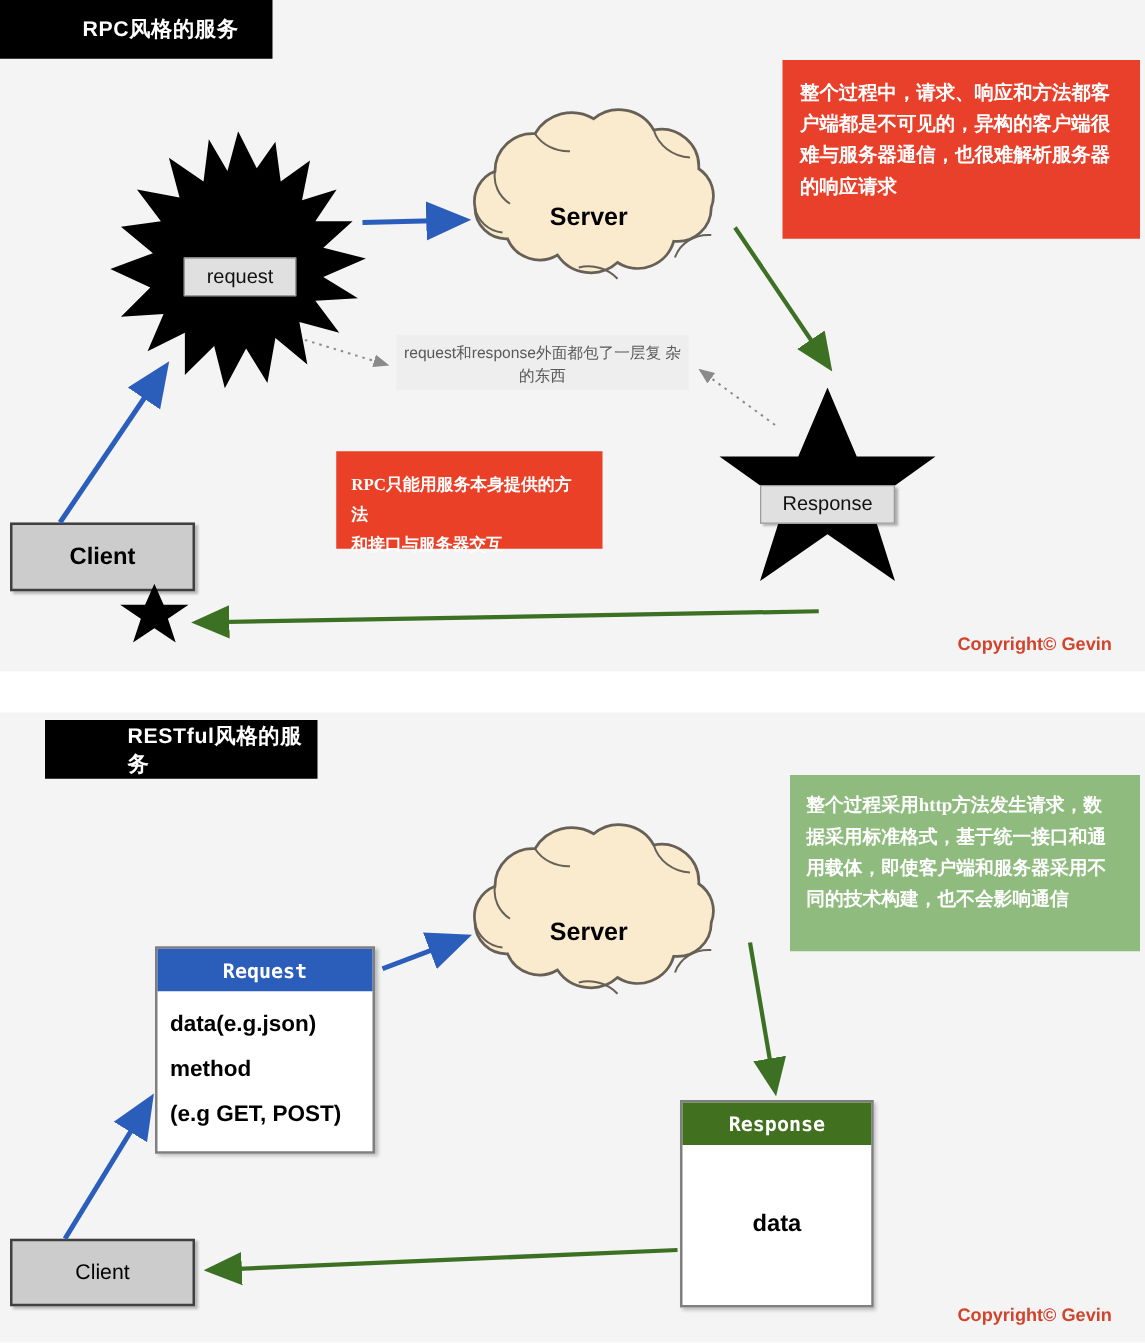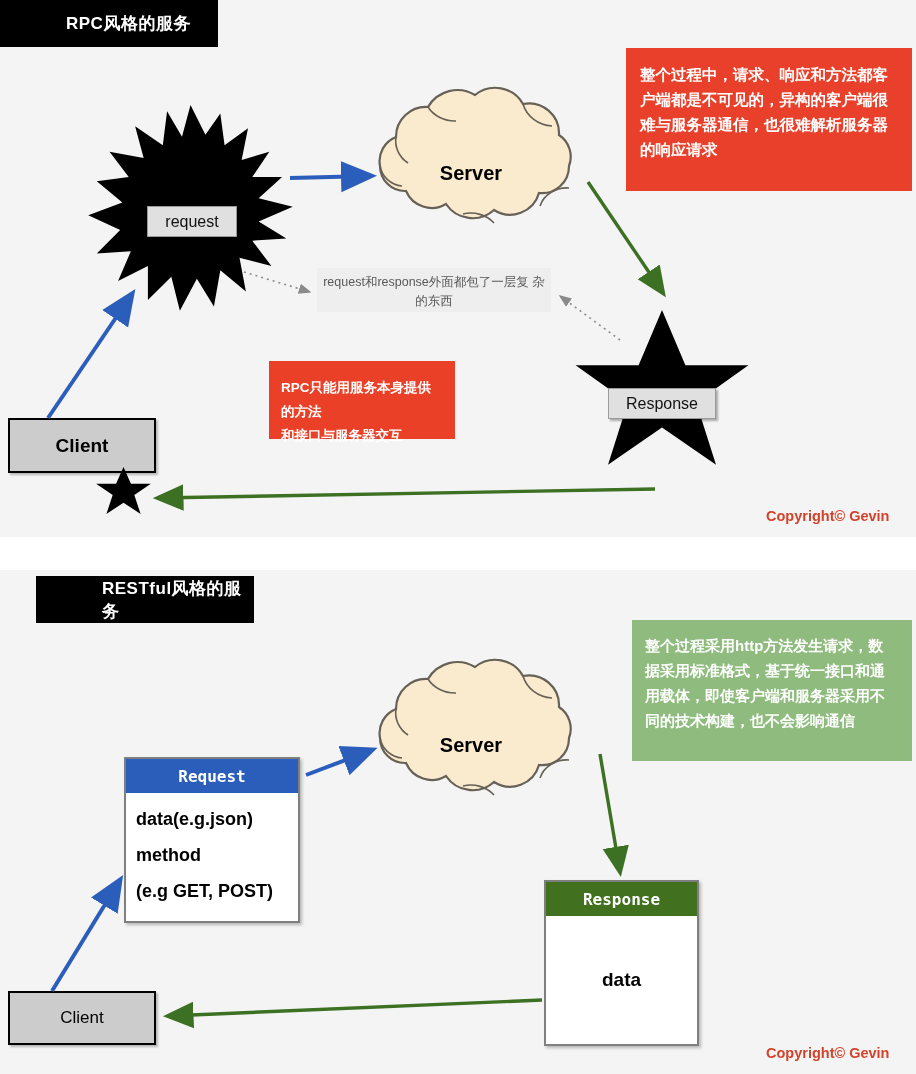--- a/index.html
+++ b/index.html
@@ -13,46 +13,46 @@
   .section-title{
     position:absolute;left:0;background:#000000;color:#ffffff;
     font-weight:bold;font-size:17px;display:flex;align-items:center;
     padding-left:66px;box-sizing:border-box;letter-spacing:.5px;
   }
   #title-rpc{top:0;width:218px;height:47px;}
   #title-rest{top:576px;width:218px;height:47px;margin-left:36px;}
 
   
   .anno{position:absolute;box-sizing:border-box;color:#ffffff;font-weight:bold;}
-  .anno span{display:block;}
+  .anno span{display:block;font-family:Liberation Serif, serif;}
   #anno-red-1{
     left:626px;top:48px;width:286px;height:143px;background:#e8402a;
     padding:14px 12px 0 14px;font-size:15.5px;line-height:25px;
   }
   #anno-red-2{
-    left:269px;top:361px;width:186px;height:78px;background:#ea4027;
+    left:269px;top:361px;width:213px;height:78px;background:#ea4027;
     padding:15px 12px 0 12px;font-size:13.5px;line-height:24px;
   }
   #anno-green-1{
     left:632px;top:620px;width:280px;height:141px;background:#8fbc7e;
     padding:13px 12px 0 13px;font-size:15px;line-height:25px;
   }
   #anno-gray{
     position:absolute;left:317px;top:268px;width:234px;height:44px;
     background:#eeeeee;color:#595959;font-size:12.5px;line-height:19px;
     text-align:center;padding-top:5px;box-sizing:border-box;
   }
 
   
   .box{
     position:absolute;box-sizing:border-box;display:flex;
     align-items:center;justify-content:center;
   }
   .client-box{
-    background:#cccccc;border:2px solid #000000;color:#000000;
+    background:#cccccc;border:2px solid #404040;color:#000000;
     font-size:19px;font-weight:bold;
     box-shadow:2px 2px 2px rgba(0,0,0,.25);
   }
   #client-rpc{left:8px;top:418px;width:148px;height:55px;}
   #client-rest{left:8px;top:991px;width:148px;height:54px;font-weight:normal;font-size:17px;}
 
   .tagbox{
     position:absolute;background:#e0e0e0;border:1px solid #9a9a9a;
     color:#111111;font-size:16px;display:flex;align-items:center;
     justify-content:center;box-sizing:border-box;

